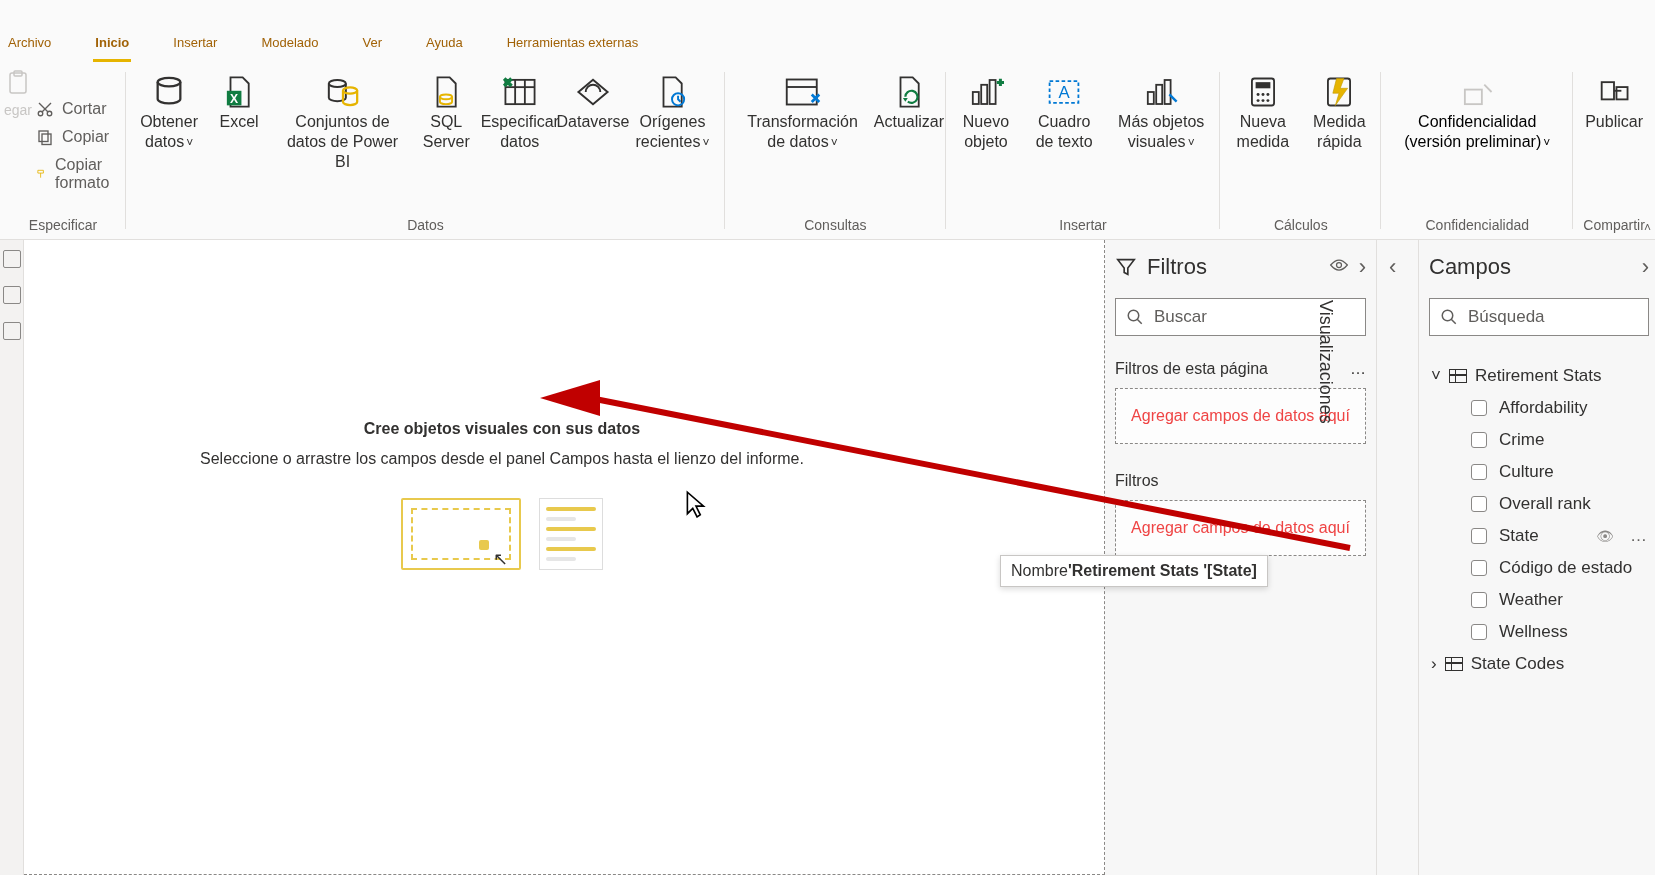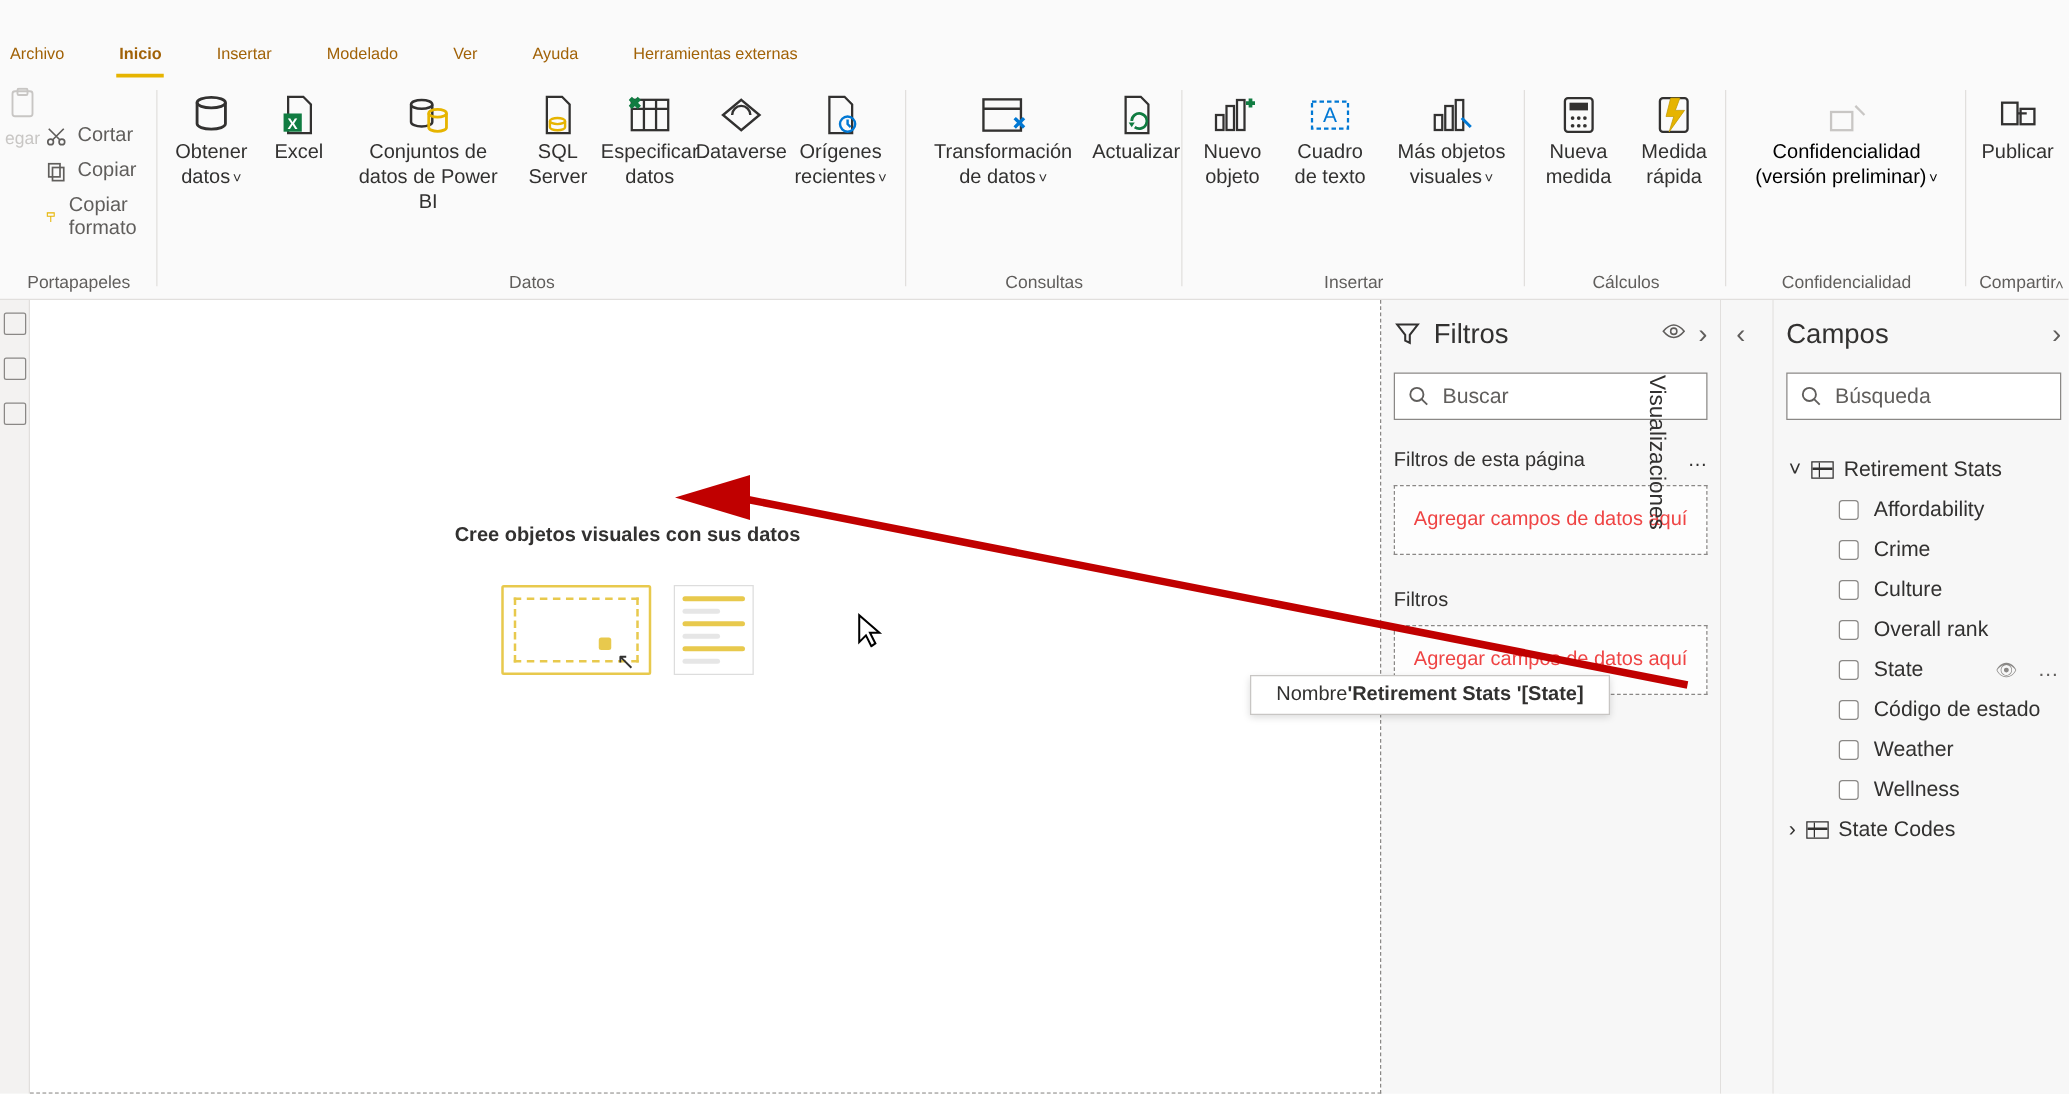--- a/index.html
+++ b/index.html
@@ -223,25 +223,25 @@
   }
   .fieldrow.sel { position:relative; }
   .fieldrow .eye { margin-left:auto; color:#8a8886; font-size:14px;}
   .tbl-icon { width:18px; height:14px; border:1.5px solid #323130; position:relative; display:inline-block;}
   .tbl-icon::before { content:""; position:absolute; left:0; right:0; top:4px; height:1.5px; background:#323130;}
   .tbl-icon::after { content:""; position:absolute; top:0; bottom:0; left:5px; width:1.5px; background:#323130;}
 
   
   .tooltip {
     position: absolute;
-    left: 1000px; top: 540px;
+    left: 1000px; top: 555px;
     background: #fff;
     border: 1px solid #c8c6c4;
     box-shadow: 0 2px 6px rgba(0,0,0,.15);
-    padding: 6px 20px;
+    padding: 6px 10px;
     font-size: 16px;
     white-space: nowrap;
     z-index: 50;
   }
   .tooltip b { font-weight:600; }
 
   
   .arrow-ov {
     position:absolute;
     left: 540px; top: 378px;
@@ -304,21 +304,21 @@
           <span>Copiar</span>
         </div>
         <div class="clip-item">
           <svg width="18" height="18" viewBox="0 0 24 24">
               <path d="M4 4 h12 v6 h-12 z M10 10 v10" fill="none" stroke="#e6b400" stroke-width="1.8"></path>
             </svg>
           <span>Copiar formato</span>
         </div>
       </div>
     </div>
-    <div class="rgroup-label">Portapapeles</div>
+    <div class="rgroup-label">Especificar</div>
   </div>
 
   <div class="rgroup">
     <div class="btnrow">
       <div class="rbtn">
         <div class="ic">
             <svg width="34" height="34" viewBox="0 0 24 24">
               <ellipse cx="12" cy="5" rx="8" ry="3" fill="none" stroke="#323130" stroke-width="1.6"></ellipse>
               <path d="M4 5 v12 a8 3 0 0 0 16 0 V5" fill="none" stroke="#323130" stroke-width="1.6"></path>
             </svg>
@@ -521,20 +521,21 @@
 
   <div class="leftrail">
     <div class="railbtn"></div>
     <div class="railbtn"></div>
     <div class="railbtn"></div>
   </div>
 
   <div class="canvas">
     <div class="canvas-inner">
       <h2>Cree objetos visuales con sus datos</h2>
+      <p>Seleccione o arrastre los campos desde el panel Campos hasta el lienzo del informe.</p>
       <div class="illus">
         <div class="chartbox">
           <div class="pt"></div>
           <div class="cursor">↖</div>
         </div>
         <div class="listbox">
           <div class="line"></div>
           <div class="line short dim"></div>
           <div class="line"></div>
           <div class="line short dim"></div>

